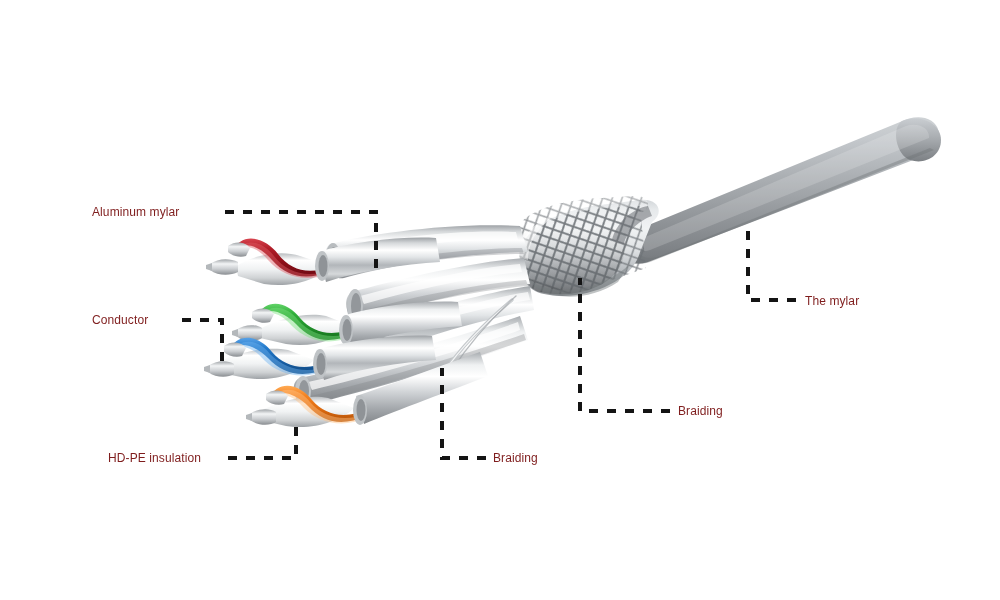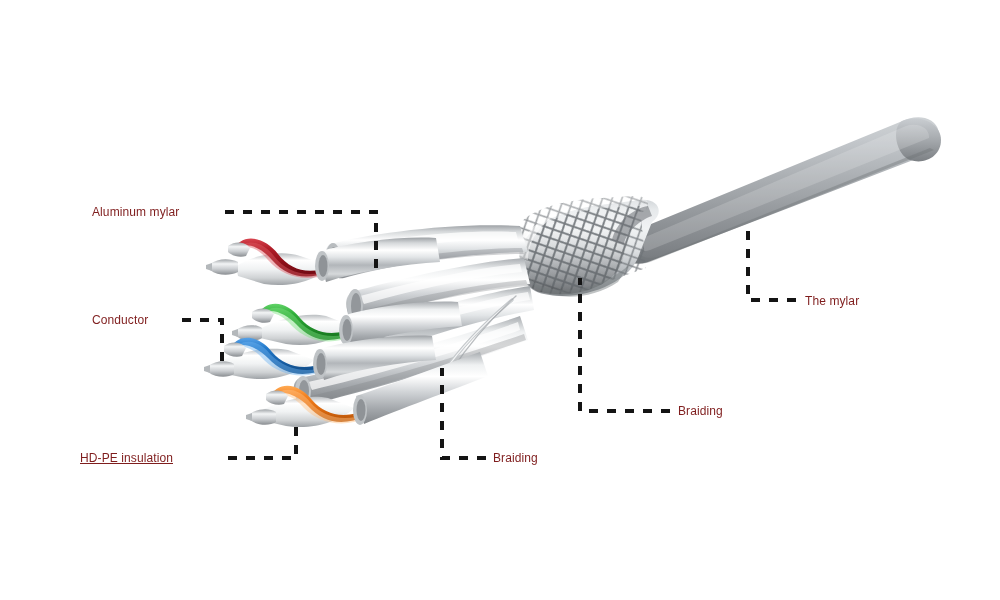--- a/index.html
+++ b/index.html
@@ -343,21 +343,21 @@
   </svg>
 
   <div class="lbl" style="left:92px; top:206px;">
     <span>Aluminum mylar</span>
   </div>
 
   <div class="lbl" style="left:92px; top:314px;text-align:right;">
     <span>Conductor</span>
   </div>
 
-  <div class="lbl" style="left:80px; top:452px;text-decoration:underline;">
+  <div class="lbl" style="left:108px; top:452px;">
     <span>HD-PE insulation</span>
   </div>
 
   <div class="lbl" style="left:493px; top:452px;">
     <span>Braiding</span>
   </div>
 
   <div class="lbl" style="left:678px; top:405px;">
     <span>Braiding</span>
   </div>

